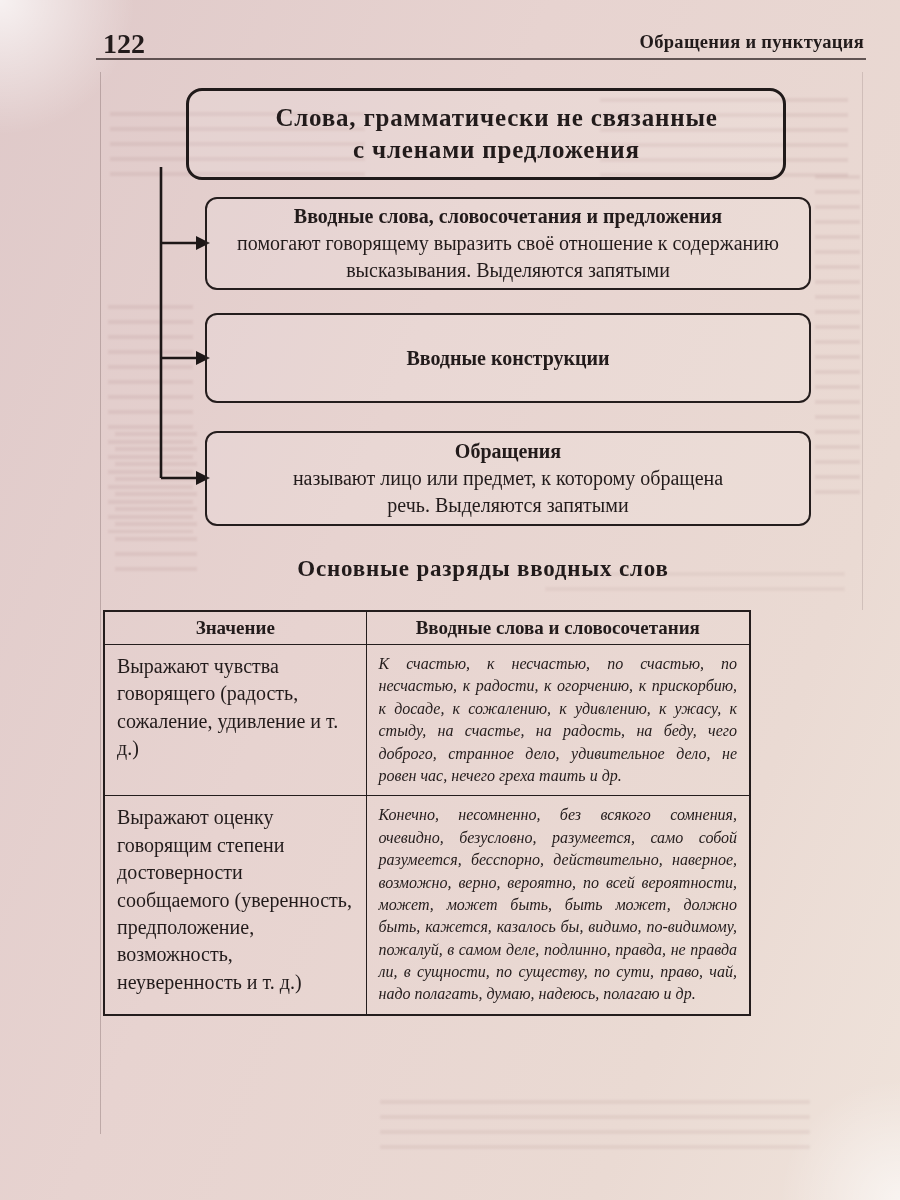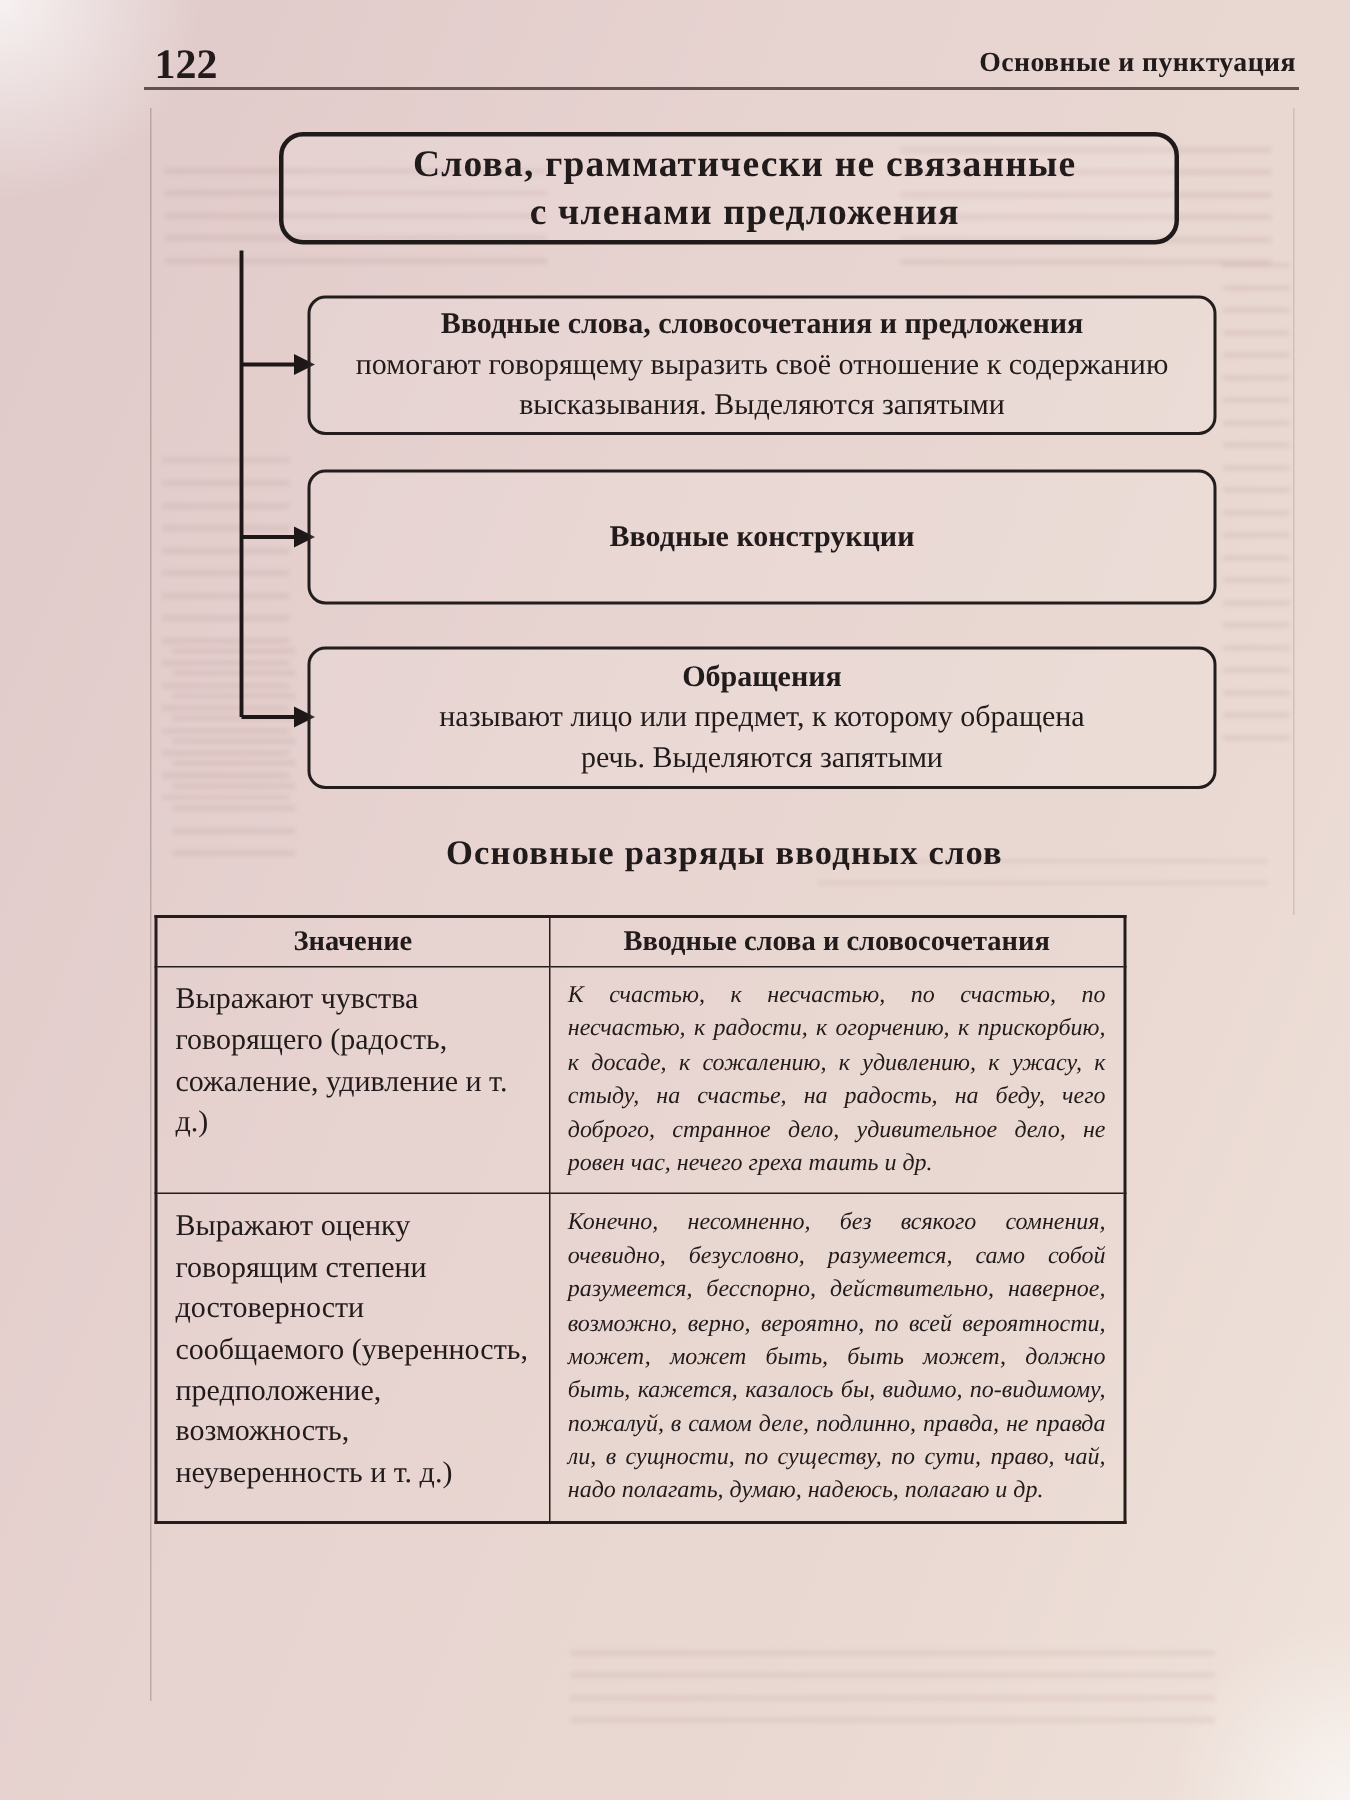--- a/index.html
+++ b/index.html
@@ -30,21 +30,21 @@
   .chapter-header {
     position:absolute; right:36px; top:32px;
     font-size:18.5px; font-weight:bold; letter-spacing:.3px;
   }
   .header-rule {
     position:absolute; left:96px; top:58px; width:770px; height:2px;
     background:rgba(58,46,46,.78);
   }
 
   .title-box {
-    position:absolute; left:186px; top:88px; width:600px; height:75px;
+    position:absolute; left:186px; top:88px; width:600px; height:92px;
     border:3px solid #201a1a; border-radius:16px;
     display:flex; flex-direction:column; justify-content:center; align-items:center;
     font-weight:bold; font-size:25px; line-height:1.28;
     letter-spacing:.8px; background:rgba(255,255,255,.10);padding-left:21px;
   }
 
   .connectors { position:absolute; left:0; top:0; pointer-events:none; }
 
   .scheme-box {
     position:absolute; left:205px; width:606px;
@@ -85,21 +85,21 @@
   <div class="ghost" style="left:600px; top:98px;  width:248px; height:84px;"></div>
   <div class="ghost" style="left:108px; top:305px; width:85px;  height:228px;"></div>
   <div class="ghost" style="left:815px; top:175px; width:45px;  height:330px;"></div>
   <div class="ghost" style="left:115px; top:432px; width:82px;  height:150px;"></div>
   <div class="ghost" style="left:545px; top:572px; width:300px; height:26px;  opacity:.3;"></div>
   <div class="ghost" style="left:380px; top:1100px; width:430px; height:60px; opacity:.4;"></div>
   <div class="margin-line-left"></div>
   <div class="margin-line-right"></div>
 
   <div class="page-num">122</div>
-  <div class="chapter-header">Основные и пунктуация</div>
+  <div class="chapter-header">Обращения и пунктуация</div>
   <div class="header-rule"></div>
 
   <div class="title-box">
     <div>Слова, грамматически не связанные</div>
     <div>с членами предложения</div>
   </div>
 
   <svg class="connectors" width="900" height="1200" viewBox="0 0 900 1200">
     <path d="M161 167 V 478" stroke="#1d1717" stroke-width="2.6" fill="none"></path>
     <path d="M161 243 H 197" stroke="#1d1717" stroke-width="2.6" fill="none"></path>

